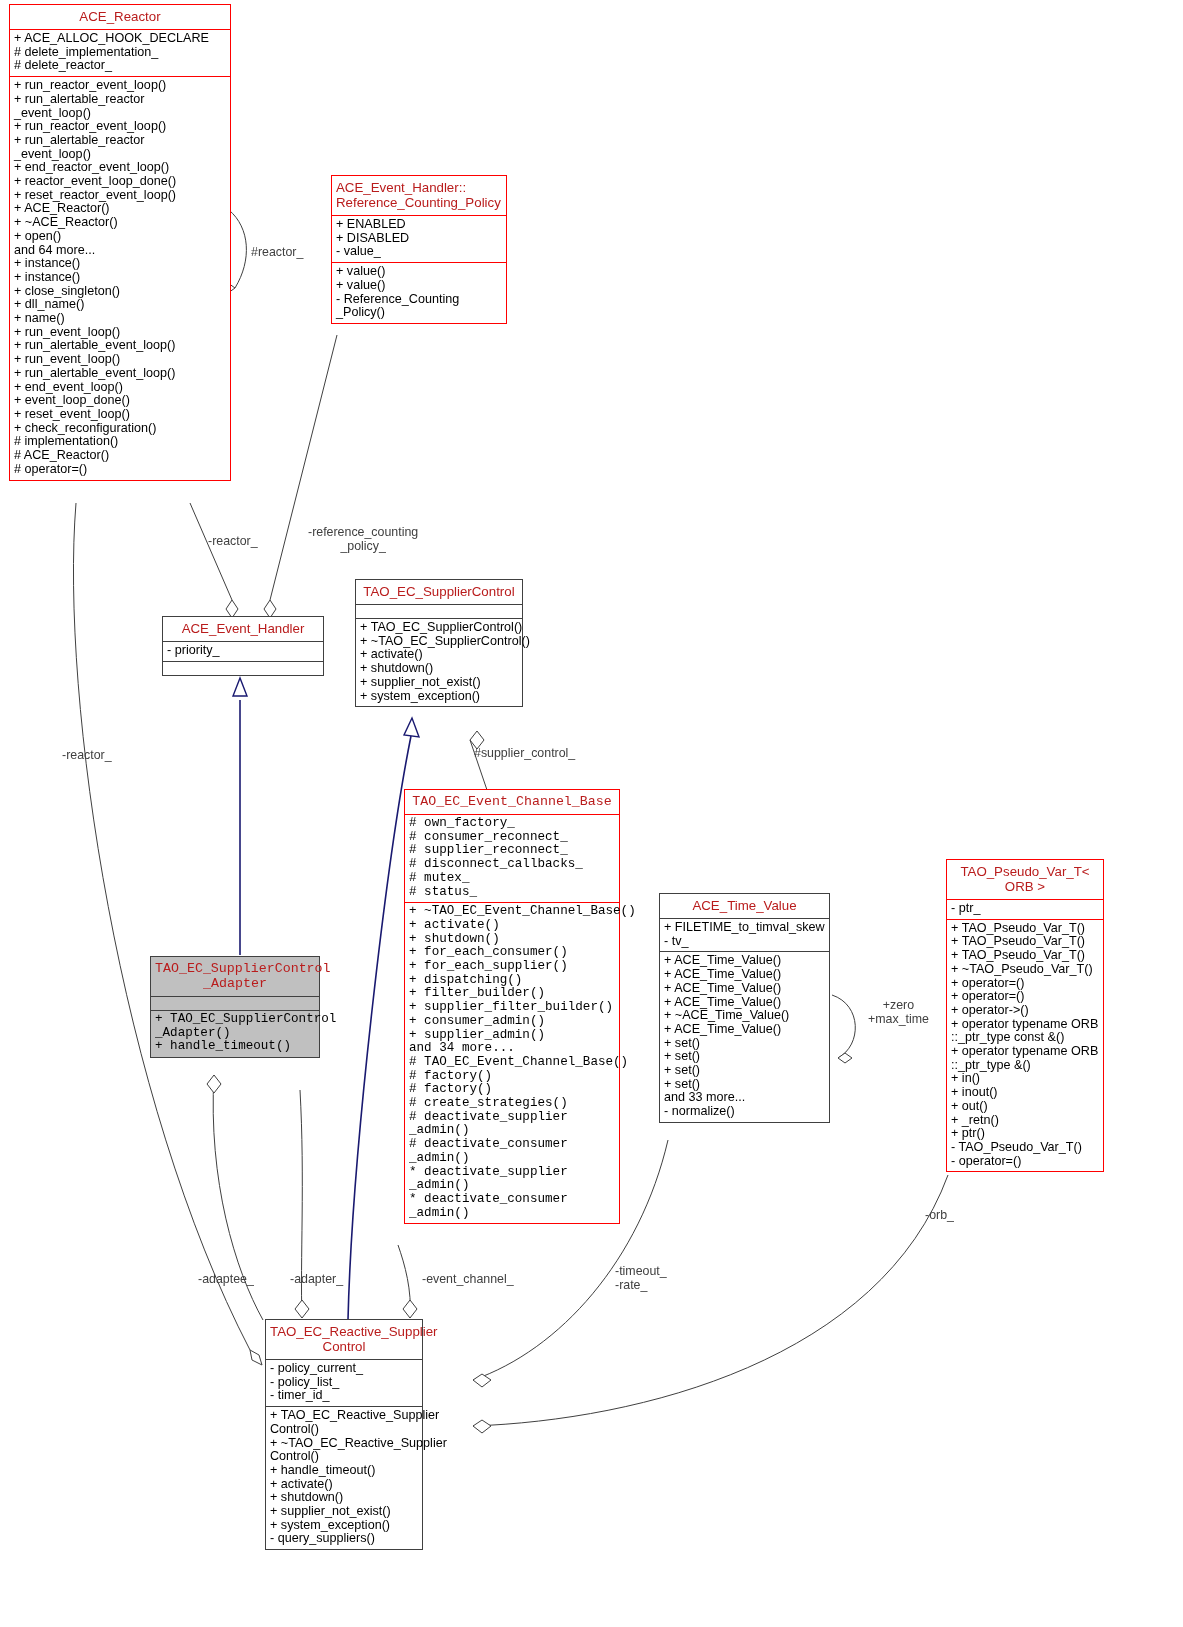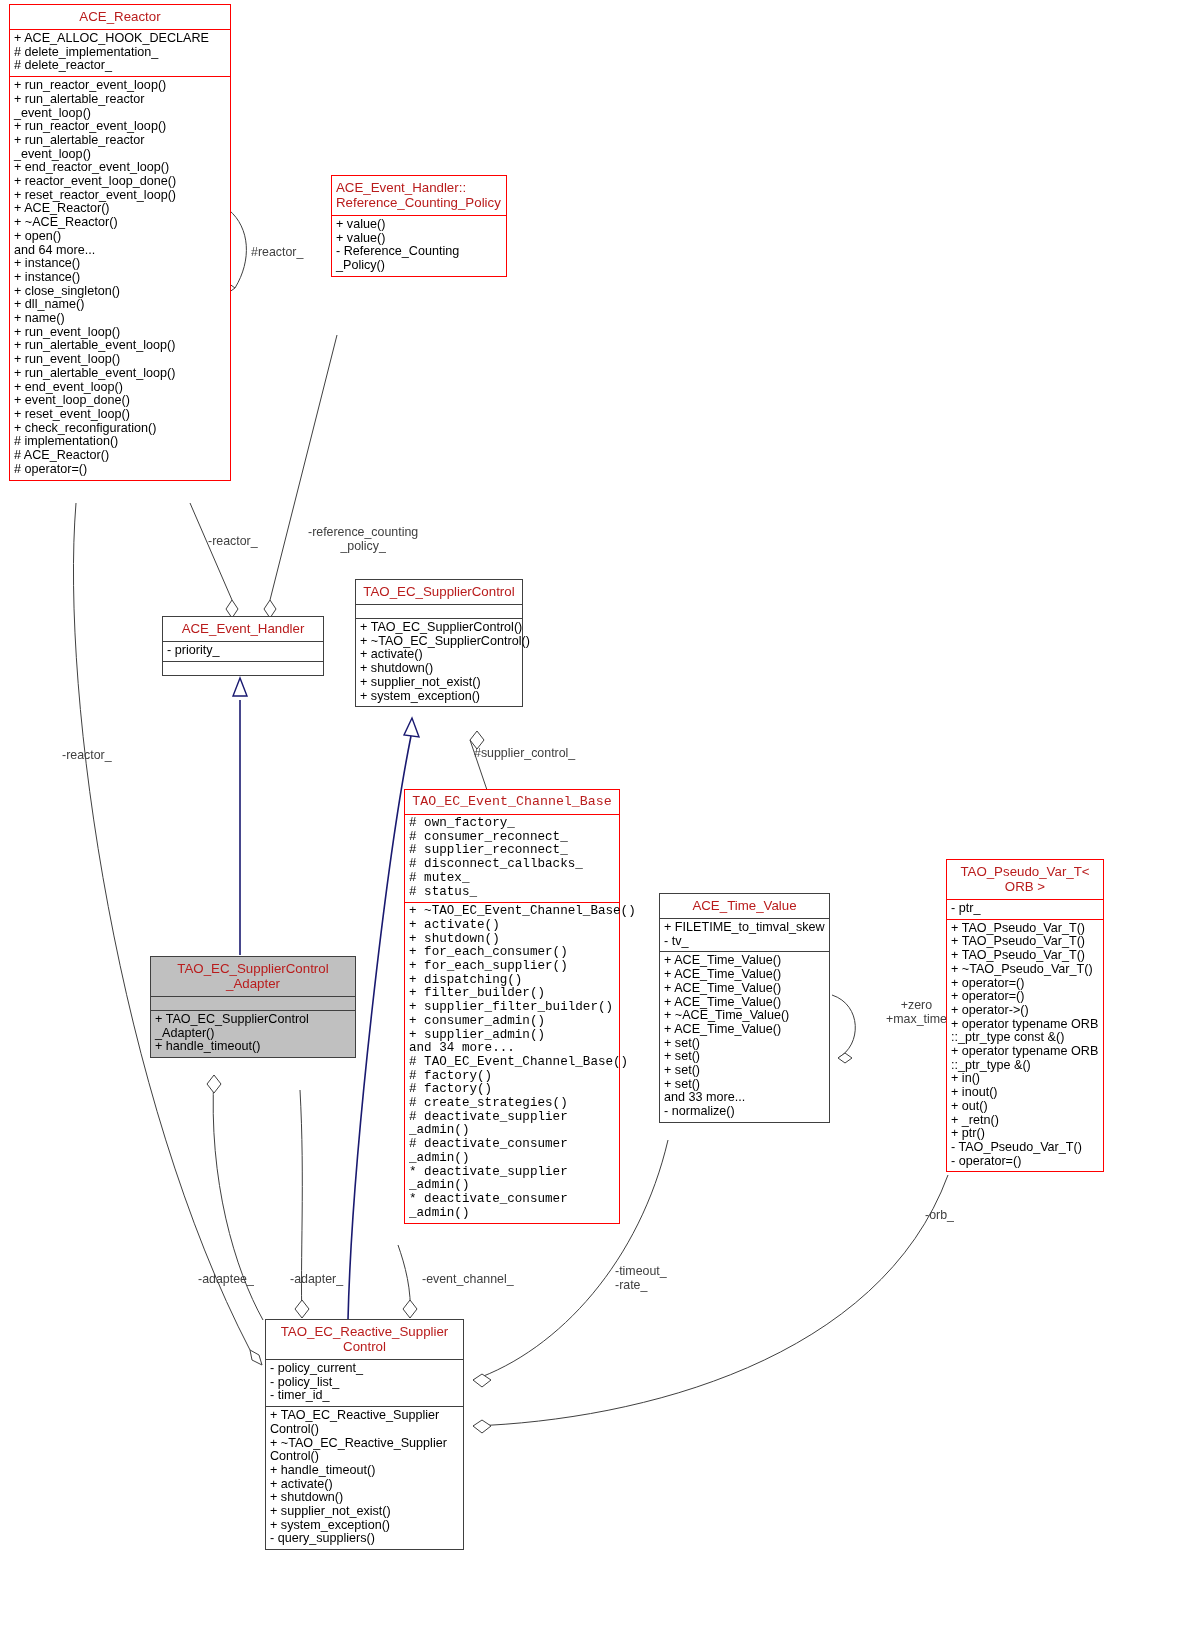--- a/index.html
+++ b/index.html
@@ -74,21 +74,21 @@
   <div class="edgelabel" style="left:208px;top:534px;">-reactor_</div>
   <div class="edgelabel ctr" style="left:308px;top:525px;"><span>-reference_counting
 _policy_</span></div>
   <div class="edgelabel" style="left:62px;top:748px;">-reactor_</div>
   <div class="edgelabel" style="left:474px;top:746px;">#supplier_control_</div>
   <div class="edgelabel" style="left:198px;top:1272px;">-adaptee_</div>
   <div class="edgelabel" style="left:290px;top:1272px;">-adapter_</div>
   <div class="edgelabel" style="left:422px;top:1272px;">-event_channel_</div>
   <div class="edgelabel" style="left:615px;top:1264px;">-timeout_
 -rate_</div>
-  <div class="edgelabel ctr" style="left:868px;top:998px;margin-left:18px;">+zero
+  <div class="edgelabel ctr" style="left:868px;top:998px;">+zero
 +max_time</div>
   <div class="edgelabel" style="left:897px;top:1208px;margin-left:28px;">-orb_</div>
 
   <div class="umlbox red" style="left:9px;top:4px;width:222px;">
     <div class="title">ACE_Reactor</div>
     <div class="cmp sep-red" id="ace_reactor-attrs">
         <div class="row">+ ACE_ALLOC_HOOK_DECLARE</div>
         <div class="row"># delete_implementation_</div>
         <div class="row"># delete_reactor_</div>
       </div>
@@ -121,20 +121,25 @@
         <div class="row">+ check_reconfiguration()</div>
         <div class="row"># implementation()</div>
         <div class="row"># ACE_Reactor()</div>
         <div class="row"># operator=()</div>
       </div>
   </div>
 
   <div class="umlbox red" style="left:331px;top:175px;width:176px;">
     <div class="title" style="text-align:left;">ACE_Event_Handler::
 Reference_Counting_Policy</div>
+    <div class="cmp sep-red" id="reference_counting_policy-attrs">
+        <div class="row">+ ENABLED</div>
+        <div class="row">+ DISABLED</div>
+        <div class="row">- value_</div>
+      </div>
     <div class="cmp sep-red" id="reference_counting_policy-ops">
         <div class="row">+ value()</div>
         <div class="row">+ value()</div>
         <div class="row">- Reference_Counting</div>
         <div class="row">_Policy()</div>
       </div>
   </div>
 
   <div class="umlbox black" style="left:162px;top:616px;width:162px;">
     <div class="title">ACE_Event_Handler</div>
@@ -236,32 +241,32 @@
         <div class="row">+ in()</div>
         <div class="row">+ inout()</div>
         <div class="row">+ out()</div>
         <div class="row">+ _retn()</div>
         <div class="row">+ ptr()</div>
         <div class="row">- TAO_Pseudo_Var_T()</div>
         <div class="row">- operator=()</div>
       </div>
   </div>
 
-  <div class="umlbox grey" style="left:150px;top:956px;width:206px;">
+  <div class="umlbox grey" style="left:150px;top:956px;width:170px;font-family:Liberation Mono, monospace;">
     <div class="title">TAO_EC_SupplierControl
 _Adapter</div>
     <div class="cmp sep-black empty" id="tao_ec_suppliercontrol_adapter-attrs"></div>
     <div class="cmp sep-black" id="tao_ec_suppliercontrol_adapter-ops">
         <div class="row">+ TAO_EC_SupplierControl</div>
         <div class="row">_Adapter()</div>
         <div class="row">+ handle_timeout()</div>
       </div>
   </div>
 
-  <div class="umlbox black" style="left:265px;top:1319px;width:199px;">
+  <div class="umlbox black" style="left:265px;top:1319px;width:158px;">
     <div class="title">TAO_EC_Reactive_Supplier
 Control</div>
     <div class="cmp sep-black" id="tao_ec_reactive_suppliercontrol-attrs">
         <div class="row">- policy_current_</div>
         <div class="row">- policy_list_</div>
         <div class="row">- timer_id_</div>
       </div>
     <div class="cmp sep-black" id="tao_ec_reactive_suppliercontrol-ops">
         <div class="row">+ TAO_EC_Reactive_Supplier</div>
         <div class="row">Control()</div>

